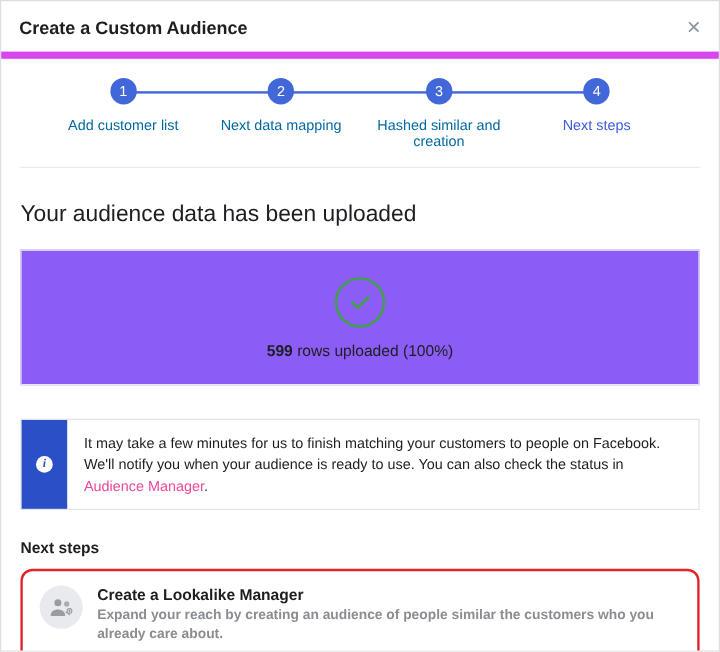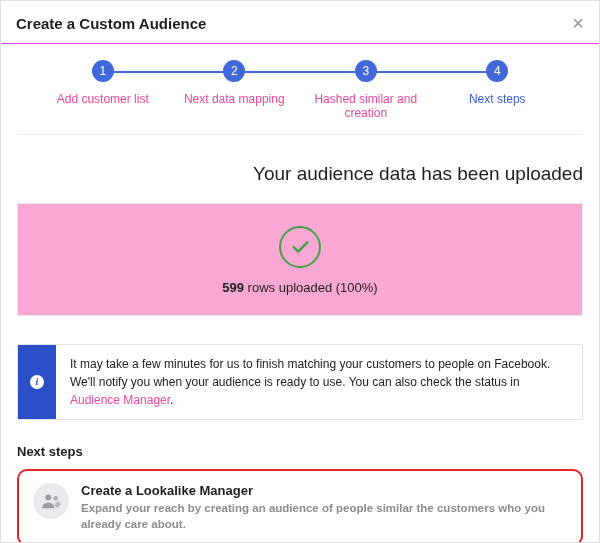--- a/index.html
+++ b/index.html
@@ -18,21 +18,21 @@
     width: 600px;
     height: 543px;
     display: flex;
     flex-direction: column;
   }
   .header {
     display: flex;
     justify-content: space-between;
     align-items: center;
     padding: 12px 15px 10px 15px;
-    border-bottom: 1px solid #d946ef;
+    border-bottom: 6px solid #d946ef;
   }
   .header-title {
     font-size: 15px;
     font-weight: 600;
     color: #1c1e21;
   }
   .close {
     font-size: 20px;
     color: #8d949e;
     cursor: pointer;
@@ -71,41 +71,41 @@
     top: 11px;
     left: 50%;
     right: -50%;
     height: 2px;
     background: #4267d9;
     z-index: 1;
   }
   .step:last-child .step-line { display: none; }
   .step-label {
     font-size: 12px;
-    color: #ec4899;
+    color: #0369a1;
     margin-top: 10px;
   }
   .step.active .step-label {
     color: #3b5bdb;
     font-weight: 500;
   }
   .stepper-divider {
     border: none;
     border-top: 1px solid #e9eaed;
     margin: 6px 0 0 0;
   }
   .upload-title {
-    text-align: right;
+    text-align: left;
     font-size: 19px;
     color: #1c1e21;
     font-weight: 400;
     margin: 28px 0 18px 0;
   }
   .upload-panel {
-    background: #f9a8d4;
+    background: #8b5cf6;
     border: 1px solid #e9eaed;
     padding: 22px 0 20px 0;
     text-align: center;
   }
   .check-circle {
     width: 42px;
     height: 42px;
     border: 2px solid #3fa244;
     border-radius: 50%;
     display: inline-flex;

